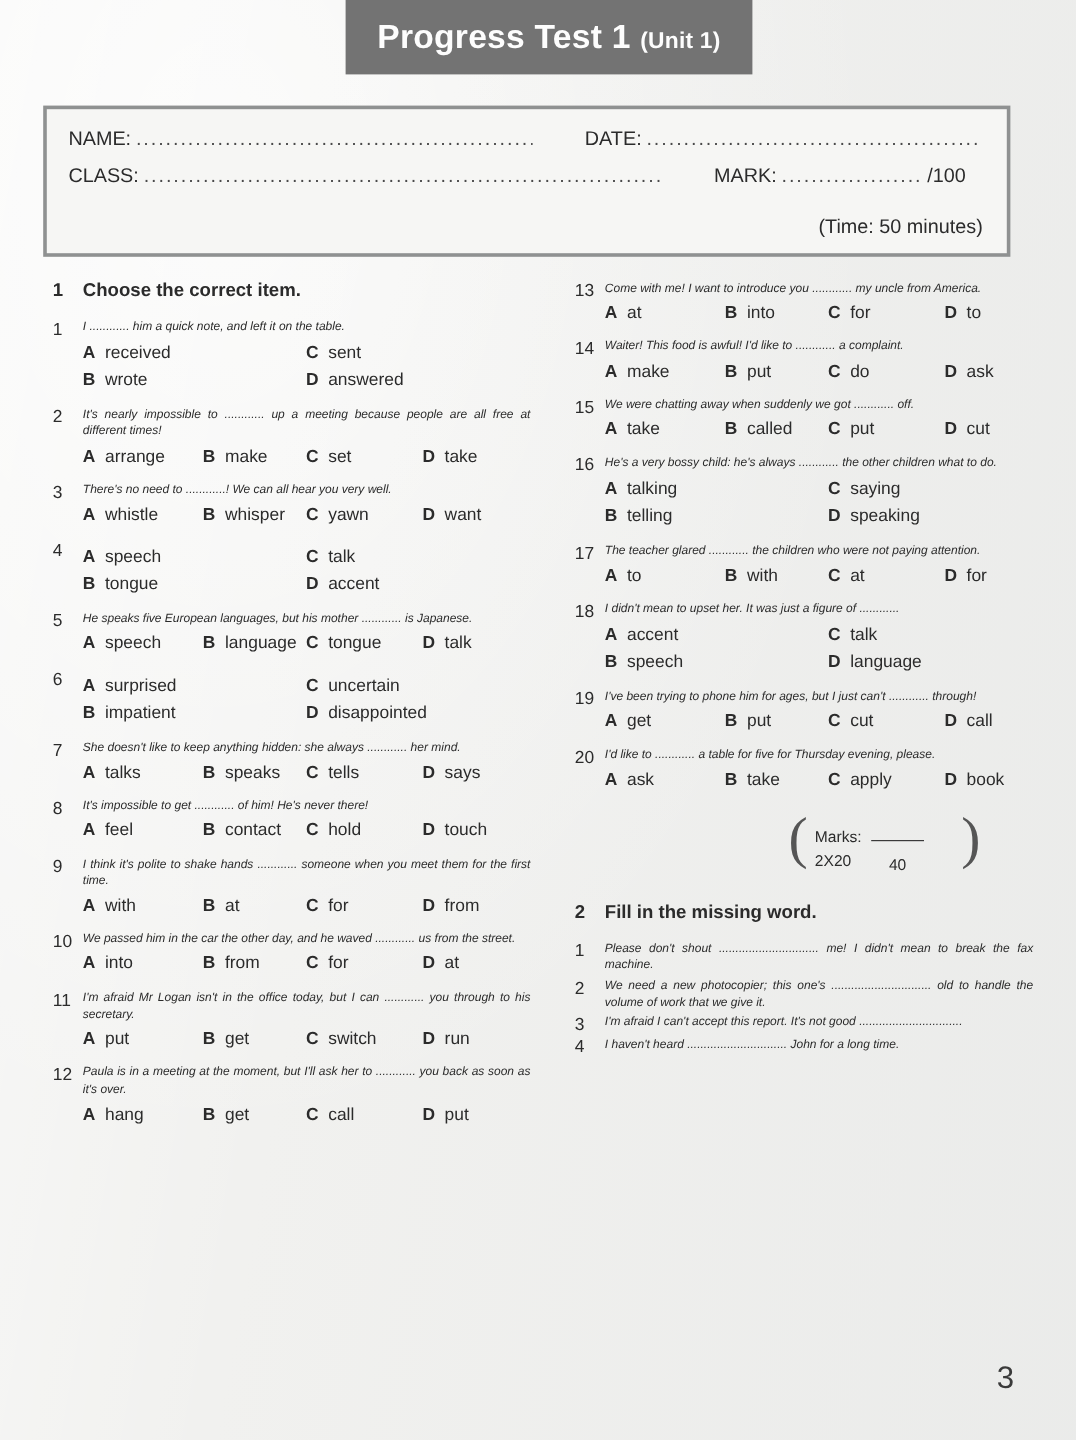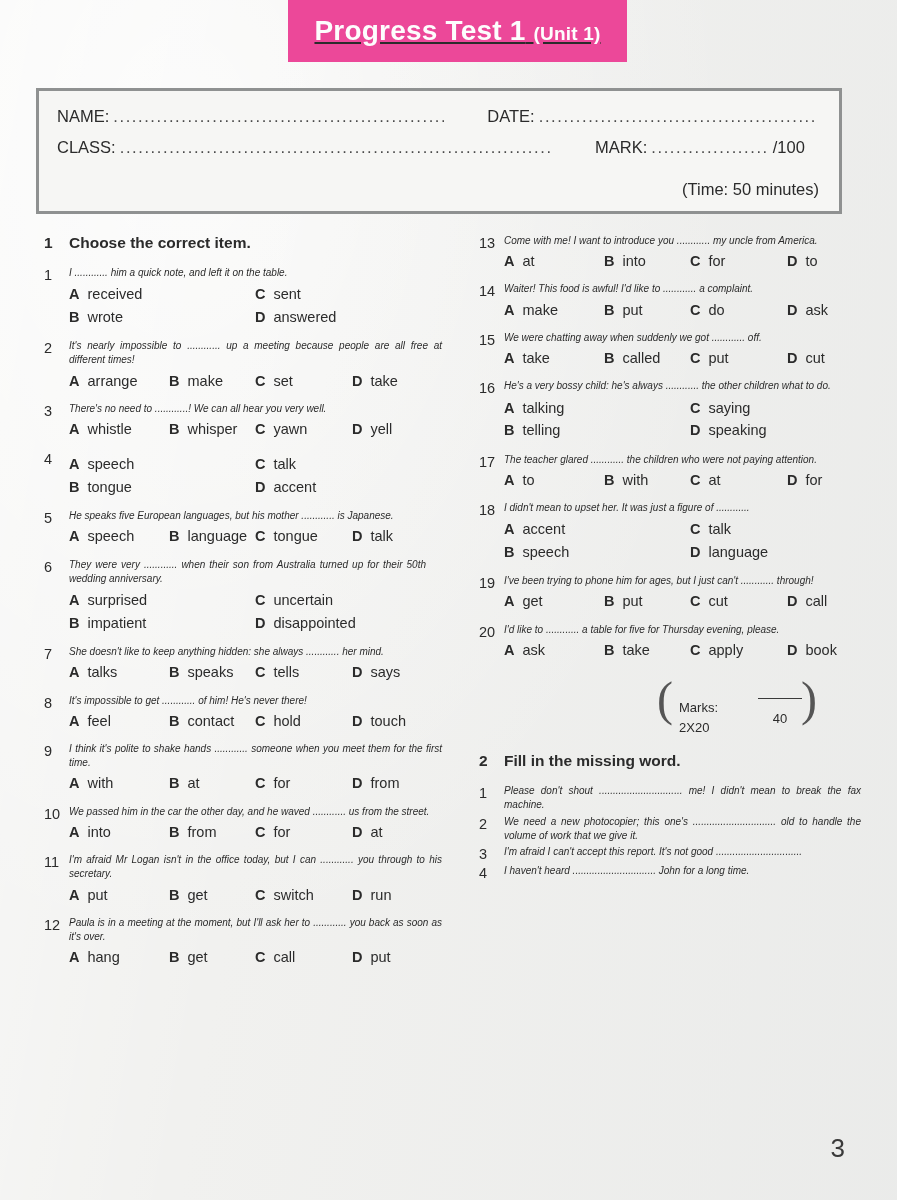--- a/index.html
+++ b/index.html
@@ -32,25 +32,24 @@
     height: 1200px;
   }
 
   
   .banner {
     position: absolute;
     left: 288px;
     top: 0px;
     width: 339px;
     height: 62px;
-    background: #ec4899;
+    background: #737373;
     display: flex;
     align-items: center;
     justify-content: center;
-    text-decoration: underline;
   }
   .banner-text {
     color: #fdfdfd;
     font-size: 28px;
     font-weight: bold;
     letter-spacing: 0.2px;
     white-space: nowrap;
   }
   .banner-unit {
     font-size: 19px;
@@ -208,25 +207,24 @@
     line-height: 46px;
     color: #555;
     font-family: "Liberation Serif", serif;
     font-weight: 300;
   }
   .paren-l { left: 0px; }
   .paren-r { right: 0px; }
   .marks-grid {
     position: absolute;
     left: 22px;
-    top: 18px;
+    top: 8px;
     width: 118px;
     display: flex;
-    align-items: flex-start;
-    gap: 32px;
+    align-items: flex-end;
   }
   .marks-labels {
     font-size: 13px;
     line-height: 1.55;
   }
   .marks-frac {
     margin-left: 8px;
     text-align: center;
     font-size: 13px;
   }
@@ -356,21 +354,21 @@
               <div class="opt">
                 <span class="opt-letter">B</span>
                 <span>whisper</span>
               </div>
               <div class="opt">
                 <span class="opt-letter">C</span>
                 <span>yawn</span>
               </div>
               <div class="opt">
                 <span class="opt-letter">D</span>
-                <span>yell</span>
+                <span>want</span>
               </div>
             </div>
           </div>
         </div>
         <div class="q">
           <div class="q-num">4</div>
           <div class="q-body">
             <div class="opts-grid">
               <div class="opts-grid-row">
                 <div class="opt">
@@ -415,21 +413,20 @@
               <div class="opt">
                 <span class="opt-letter">D</span>
                 <span>talk</span>
               </div>
             </div>
           </div>
         </div>
         <div class="q">
           <div class="q-num">6</div>
           <div class="q-body">
-            <div class="q-text">They were very ............ when their son from Australia turned up for their 50th wedding anniversary.</div>
             <div class="opts-grid">
               <div class="opts-grid-row">
                 <div class="opt">
                   <span class="opt-letter">A</span>
                   <span>surprised</span>
                 </div>
                 <div class="opt">
                   <span class="opt-letter">C</span>
                   <span>uncertain</span>
                 </div>

